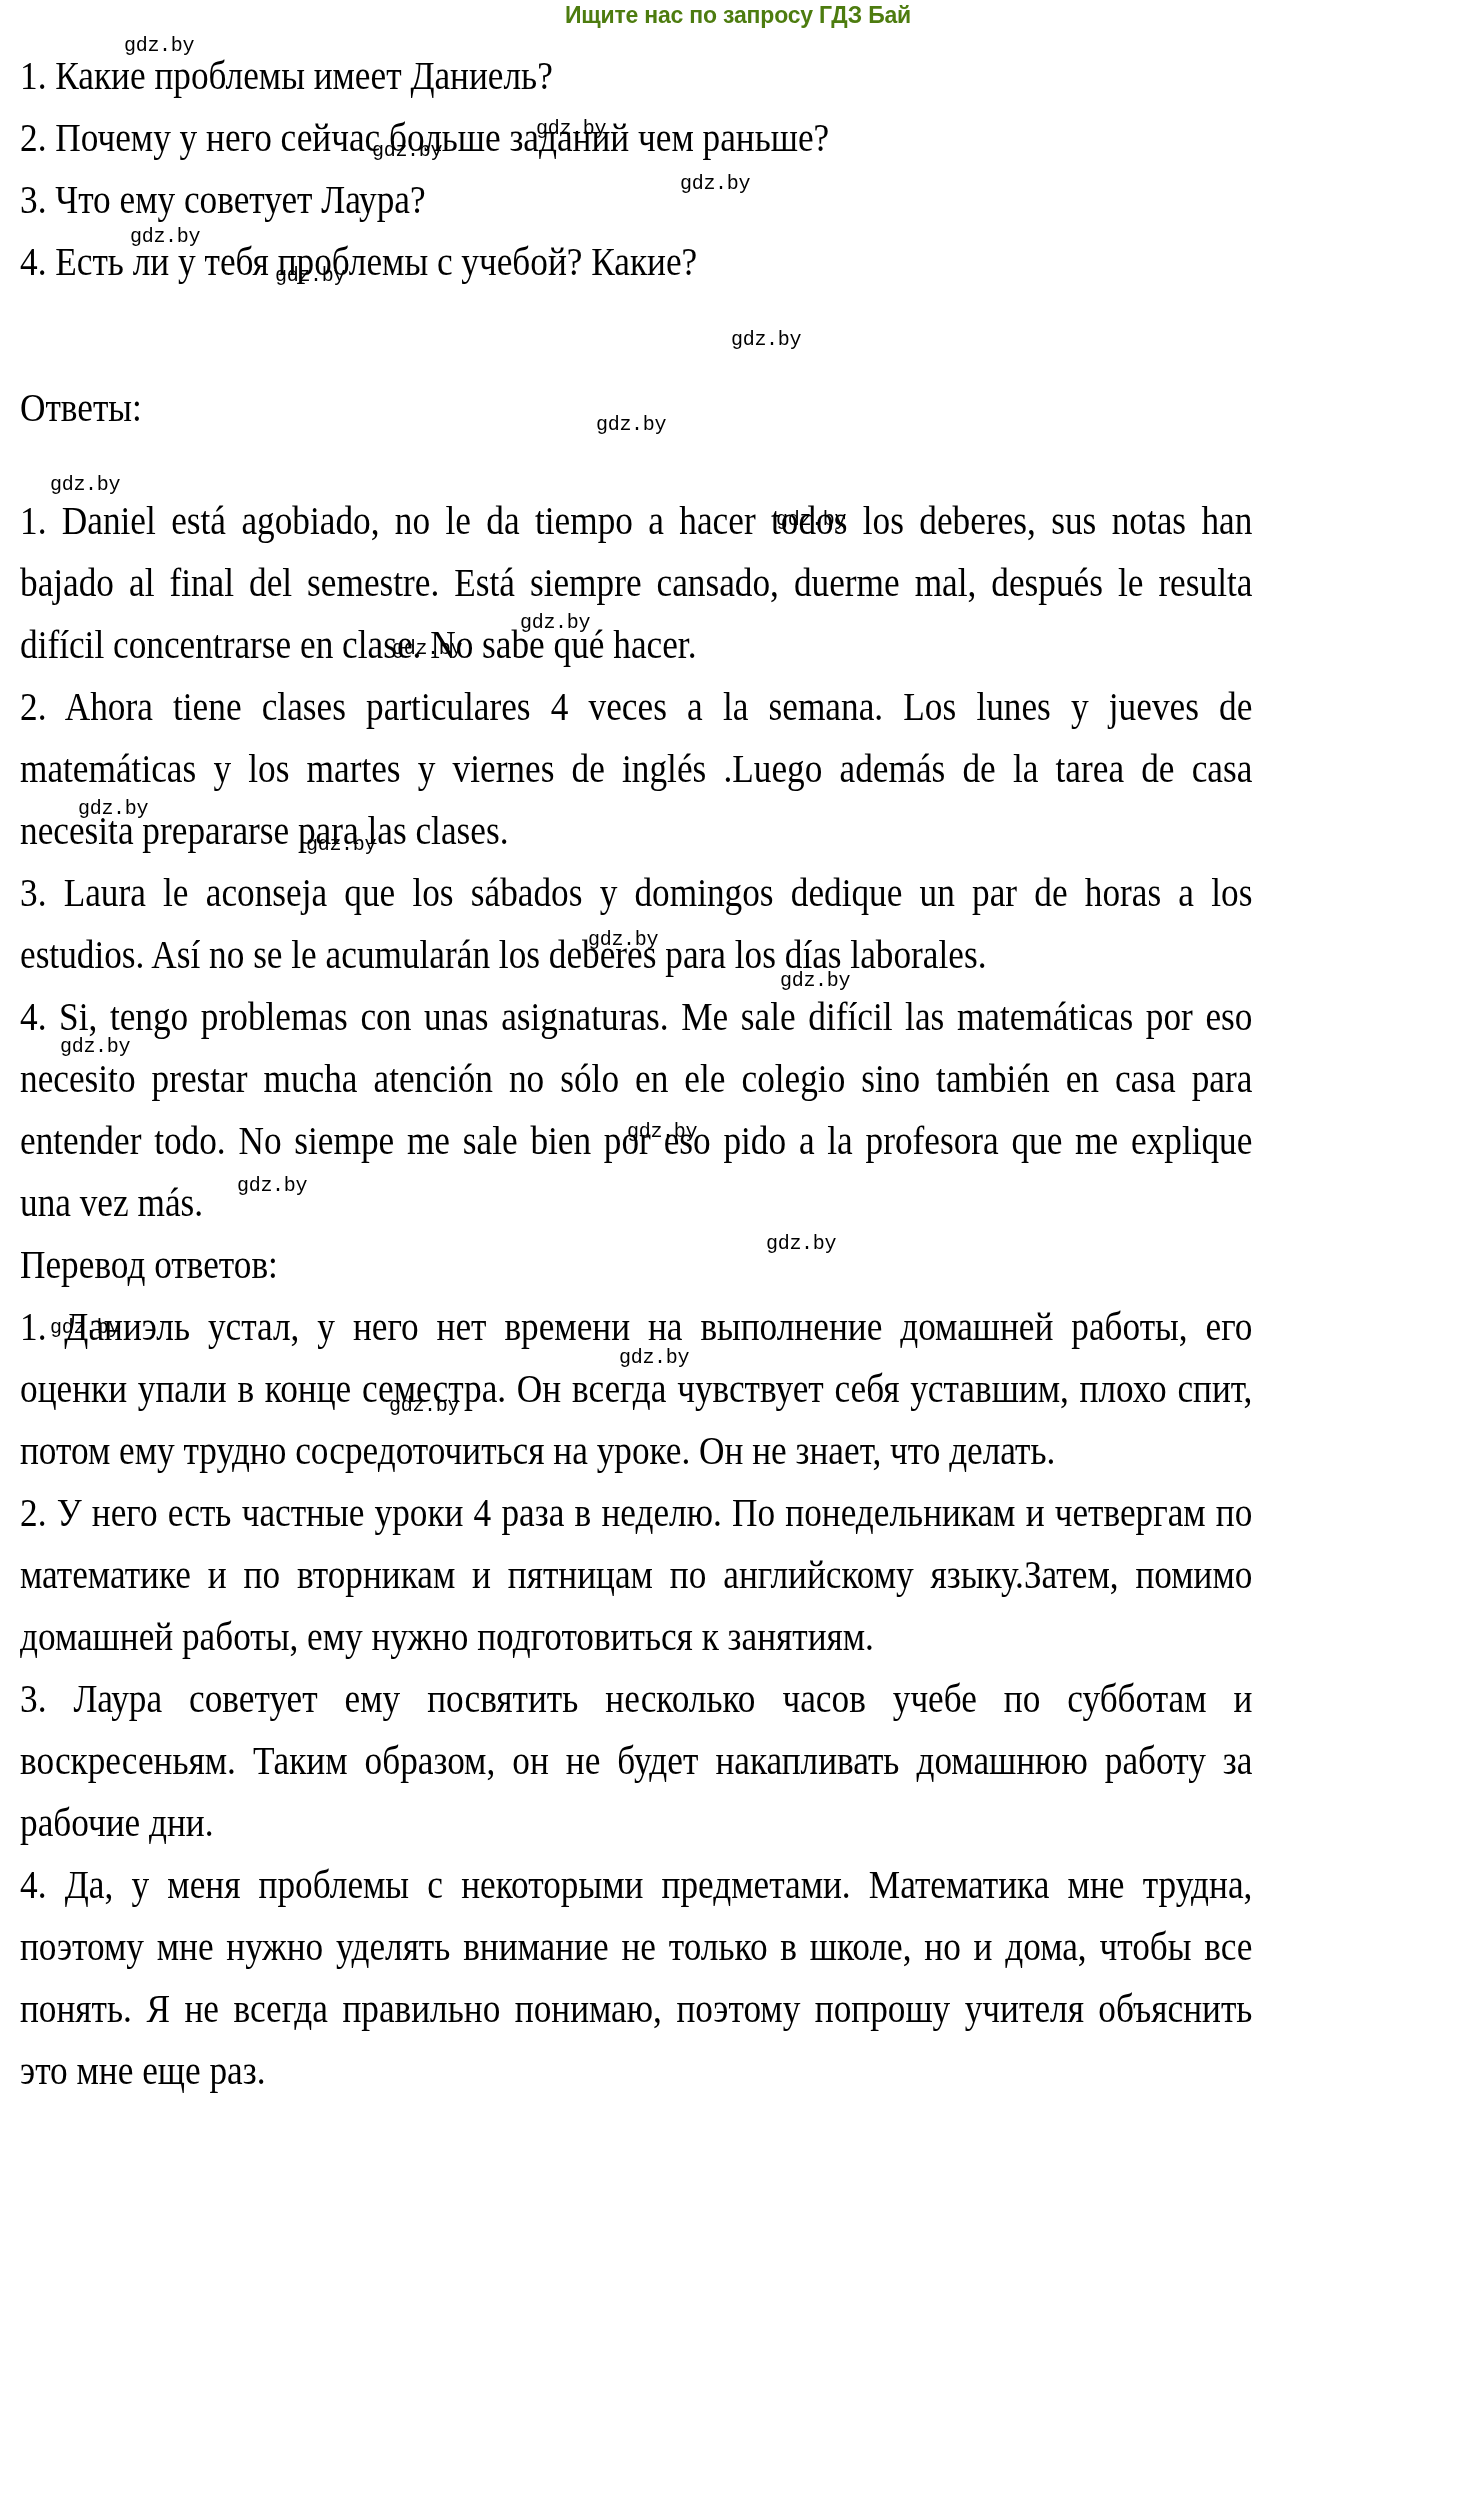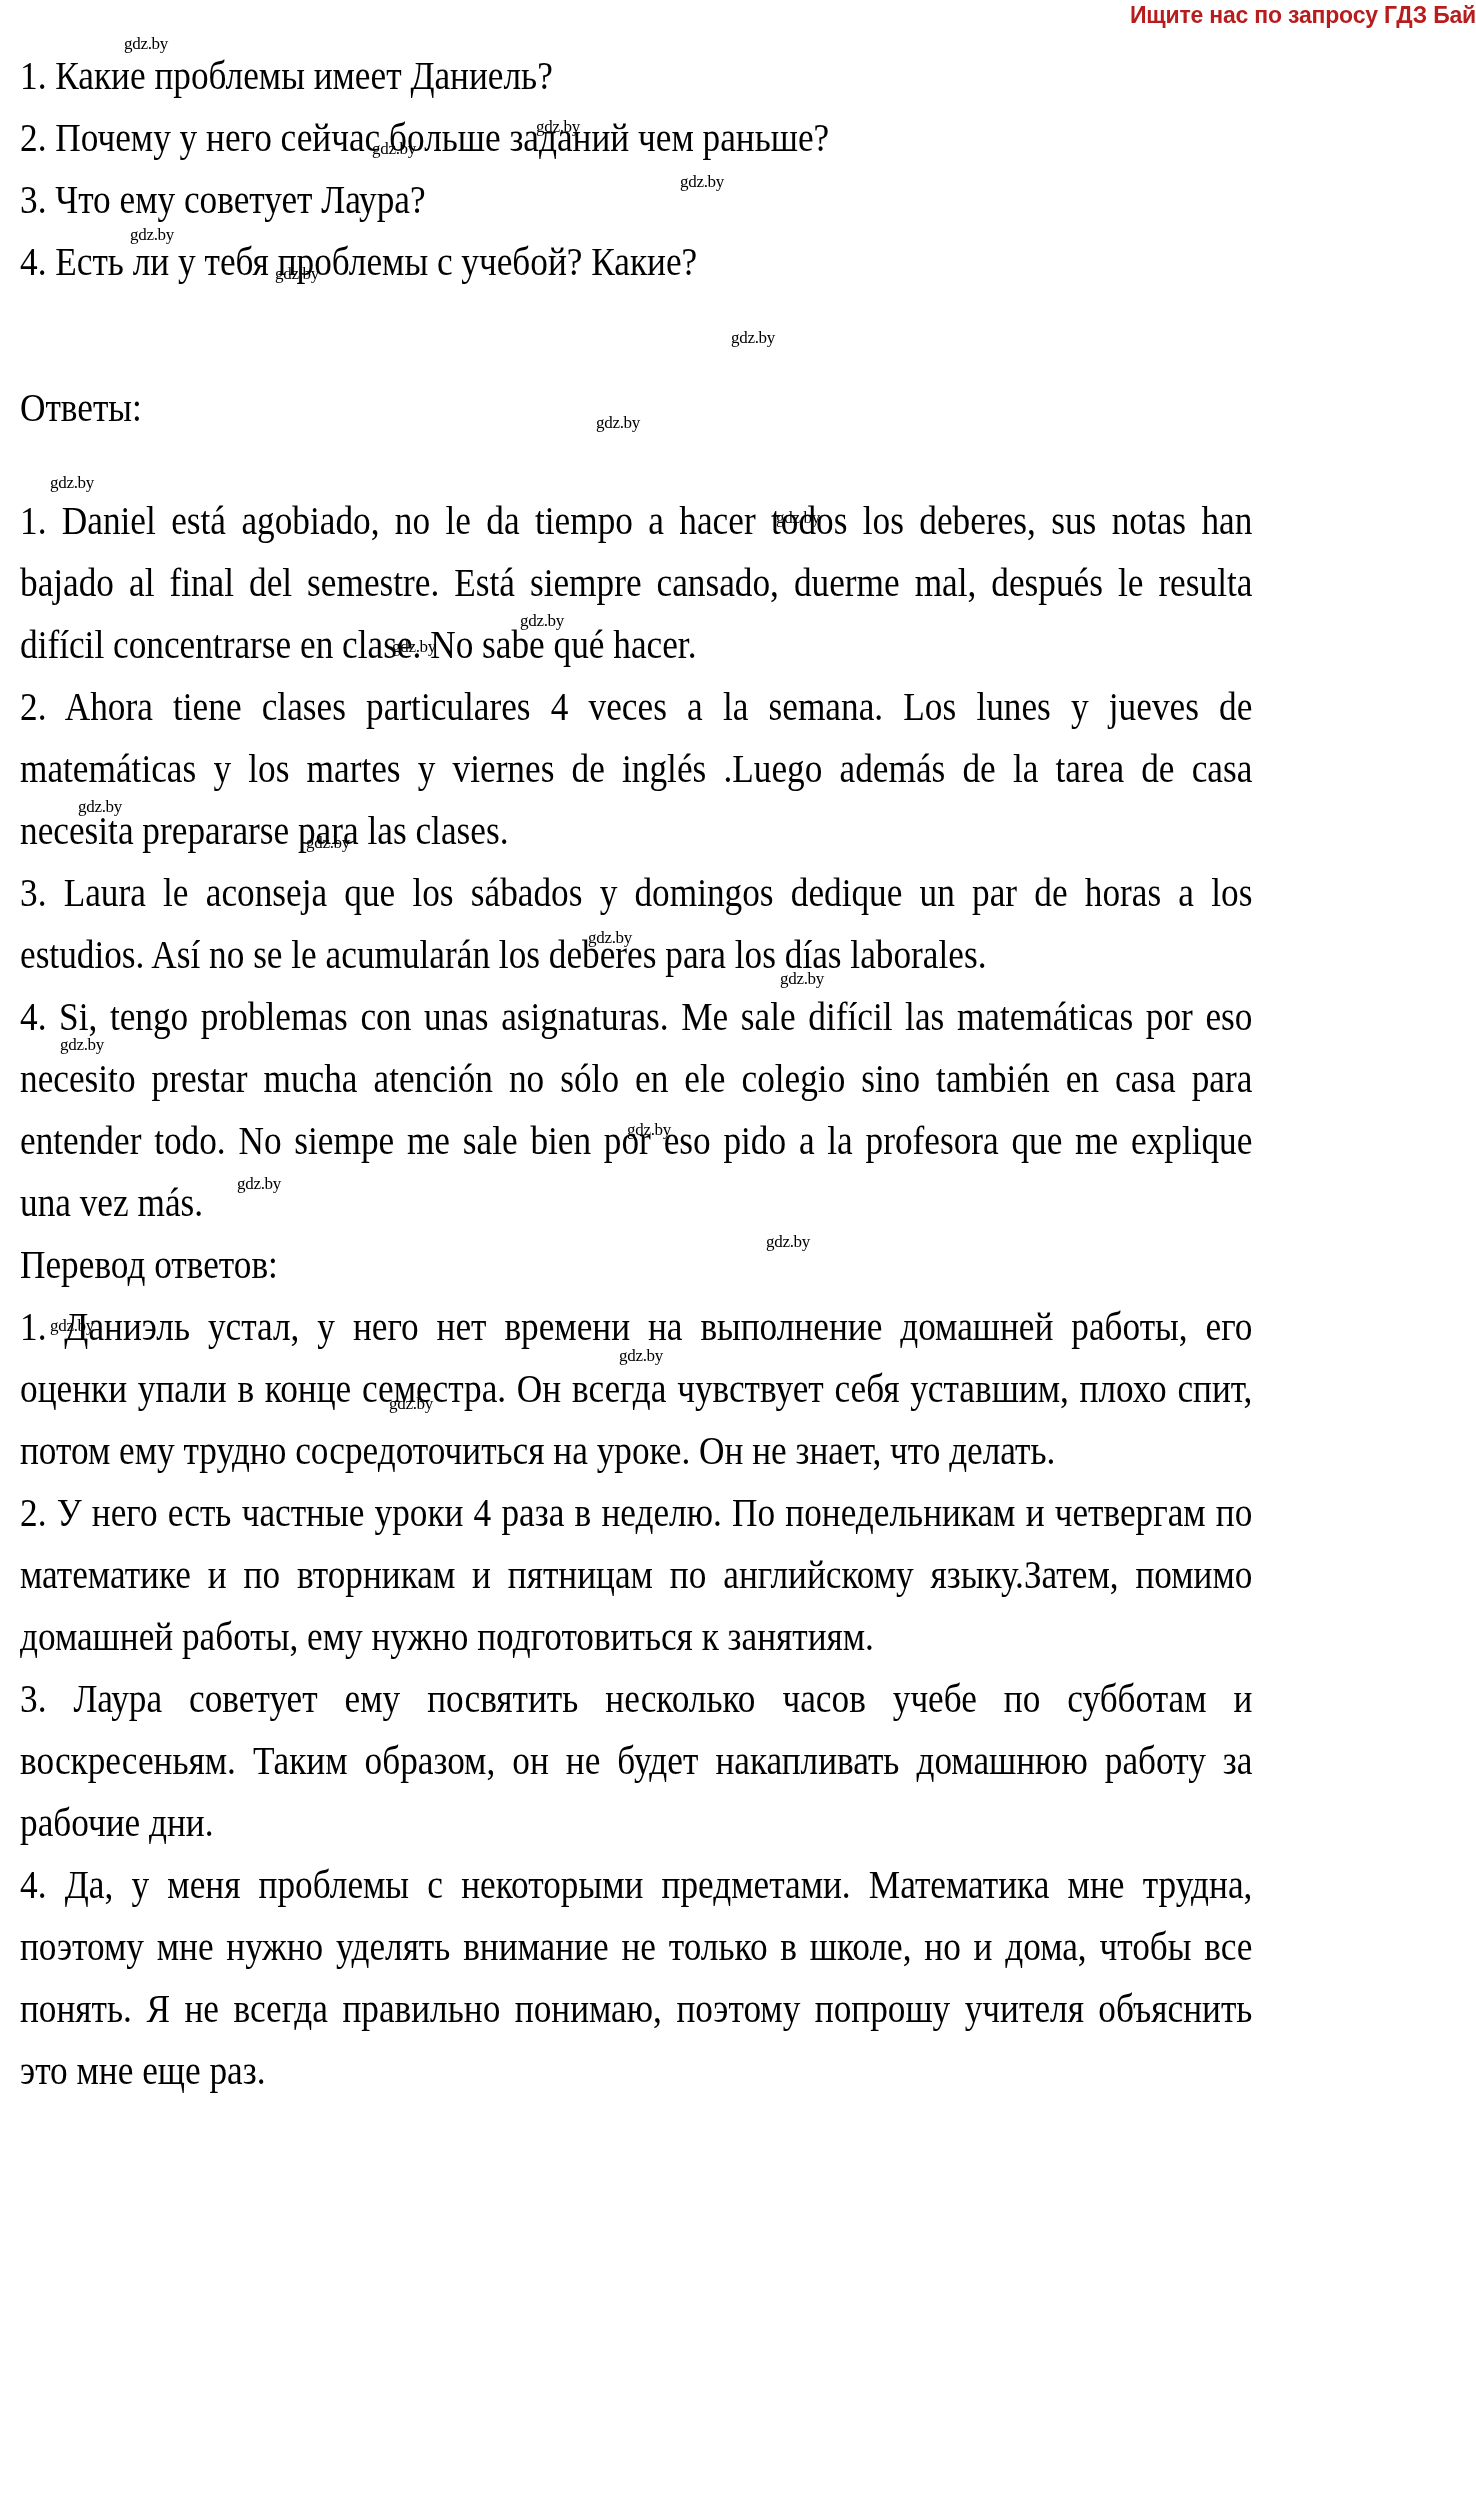--- a/index.html
+++ b/index.html
@@ -65,22 +65,22 @@
     text-align: justify;
     text-align-last: left;
   }
 
   .spacer-lg { height: 84px; }
   .spacer-md { height: 51px; }
 
   
   .wm {
     position: absolute;
-    font-family: Liberation Serif, serif;
-    font-size: 17px;
+    font-family: Liberation Mono, monospace;
+    font-size: 20px;
     font-weight: 400;
     color: #000000;
     white-space: nowrap;
     letter-spacing: -0.3px;
     pointer-events: none;
   }
 
   
   .footer-links {
     position: absolute;
@@ -94,21 +94,21 @@
     color: #5b0f8b;
     white-space: nowrap;
   }
   .footer-links span { margin: 0 3.7px; }
 </style>
 </head>
 <body>
 
 <div class="page">
 
-  <div class="promo-banner" style="color: #b91c1c; text-align: right;">Ищите нас по запросу ГДЗ Бай</div>
+  <div class="promo-banner" style="color: #4d7c0f;">Ищите нас по запросу ГДЗ Бай</div>
 
   <div class="doc-text" style="top:44px;">
 
     <div class="block">
       <p class="para">1. Какие проблемы имеет Даниель?</p>
       <p class="para">2. Почему у него сейчас больше заданий чем раньше?</p>
       <p class="para">3. Что ему советует Лаура?</p>
       <p class="para">4. Есть ли у тебя проблемы с учебой? Какие?</p>
     </div>
 

